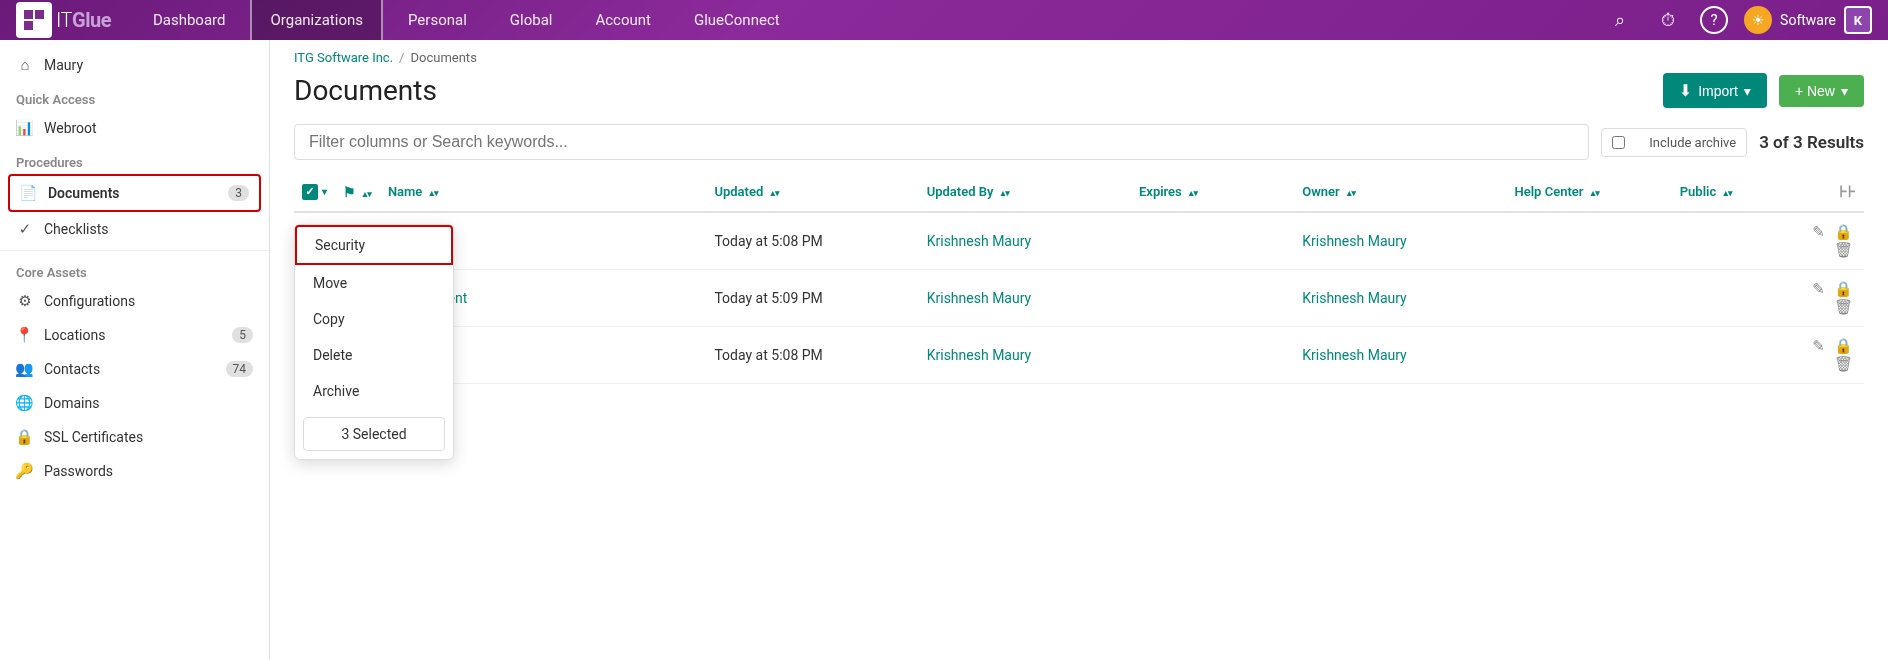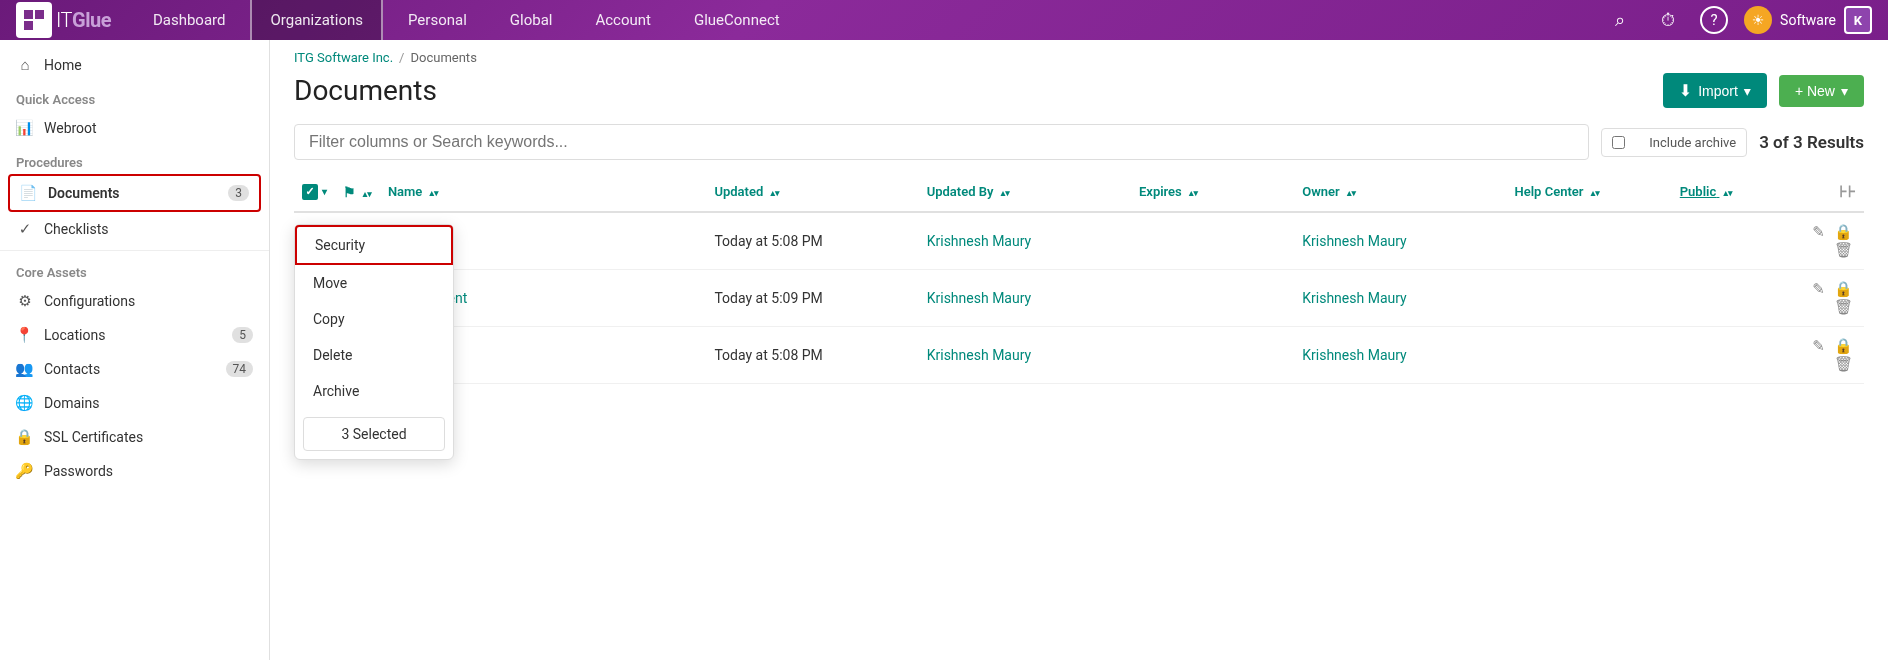--- a/index.html
+++ b/index.html
@@ -271,21 +271,21 @@
       color: #333;
     }
     .cb-cell { width: 30px; }
     .flag-cell { width: 30px; }
     .name-cell { min-width: 200px; }
     .updated-cell { min-width: 130px; }
     .updatedby-cell { min-width: 130px; }
     .expires-cell { min-width: 100px; }
     .owner-cell { min-width: 130px; }
     .helpcenter-cell { min-width: 100px; }
-    .public-cell { min-width: 60px; text-decoration: underline; }
+    .public-cell { min-width: 60px; }
     .actions-cell { width: 80px; text-align: right; }
 
     .row-name-link { color: #00897b; cursor: pointer; }
     .user-link { color: #00897b; cursor: pointer; }
 
     .action-icon { color: #888; cursor: pointer; margin: 0 3px; font-size: 15px; }
 
     
     .custom-cb {
       width: 16px; height: 16px;
@@ -377,21 +377,21 @@
       <div class="user-avatar-k">K</div>
     </div>
   </div>
 </nav>
 
 <div class="main-layout">
 
   <aside class="sidebar">
     <div class="sidebar-item">
       <span class="item-icon">⌂</span>
-      <span>Home</span>
+      <span>Maury</span>
     </div>
 
     <div class="sidebar-section-label">Quick Access</div>
     <div class="sidebar-item">
       <span class="item-icon">📊</span>
       <span>Webroot</span>
     </div>
 
     <div class="sidebar-section-label">Procedures</div>
     <div class="sidebar-item active-outline" style="margin: 0 8px; display:flex; align-items:center; padding: 8px 10px;">

